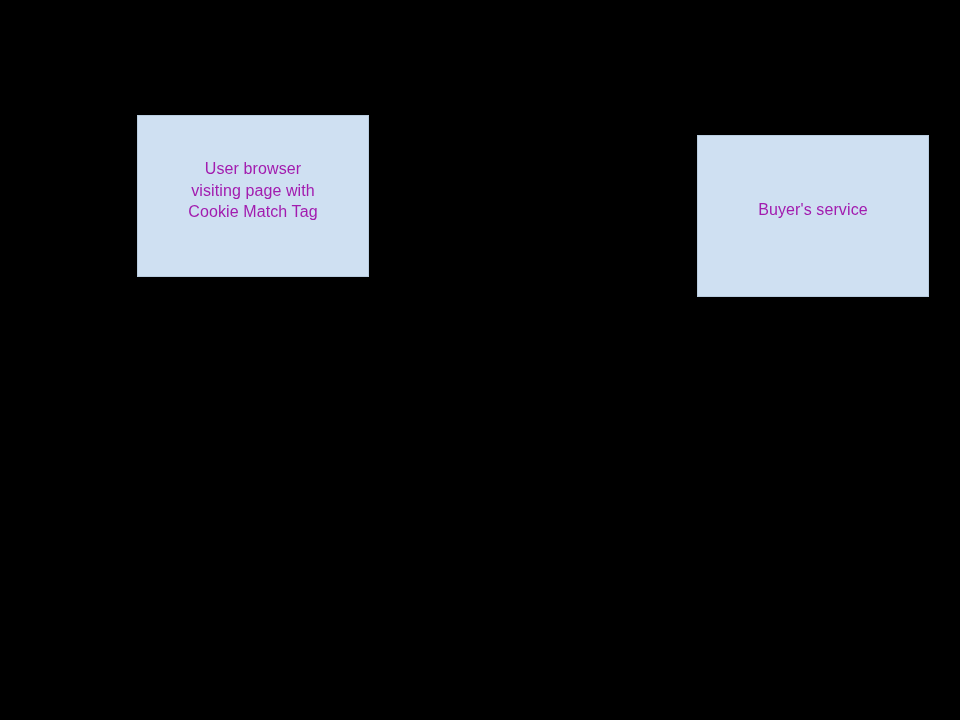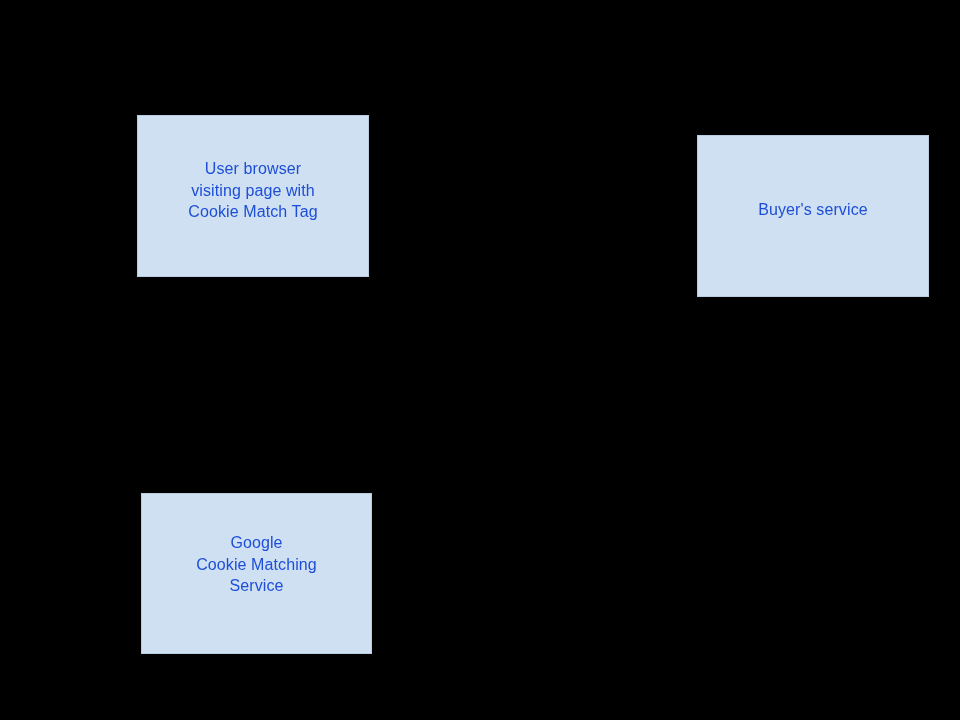--- a/index.html
+++ b/index.html
@@ -21,21 +21,21 @@
 
   
   .node {
     position: absolute;
     box-sizing: border-box;
     background: #cfe0f2;
     border: 1px solid #b9cde0;
     display: flex;
     flex-direction: column;
     align-items: center;
-    color: #1d4ed8;
+    color: #a21caf;
     font-size: 16px;
     line-height: 21.5px;
     text-align: center;
     white-space: pre-line;
     letter-spacing: 0.1px;
   }
 
   
   #node-user-browser {
     left: 137px;
@@ -85,25 +85,20 @@
   <div class="node" id="node-user-browser">
     <span class="node-label">User browser
 visiting page with
 Cookie Match Tag</span>
   </div>
 
   <div class="node" id="node-buyers-service">
     <span class="node-label">Buyer's service</span>
   </div>
 
-  <div class="node" id="node-google-cms">
-    <span class="node-label">Google
-Cookie Matching
-Service</span>
-  </div>
 
   <div class="connector" style="left:369px; top:195px; width:328px; height:1px;"></div>
 
   <div class="connector" style="left:253px; top:277px; width:1px; height:216px;"></div>
 
   <div class="connector" style="left:372px; top:573px; width:441px; height:1px;"></div>
 
 </div>
 
 </body></html>

